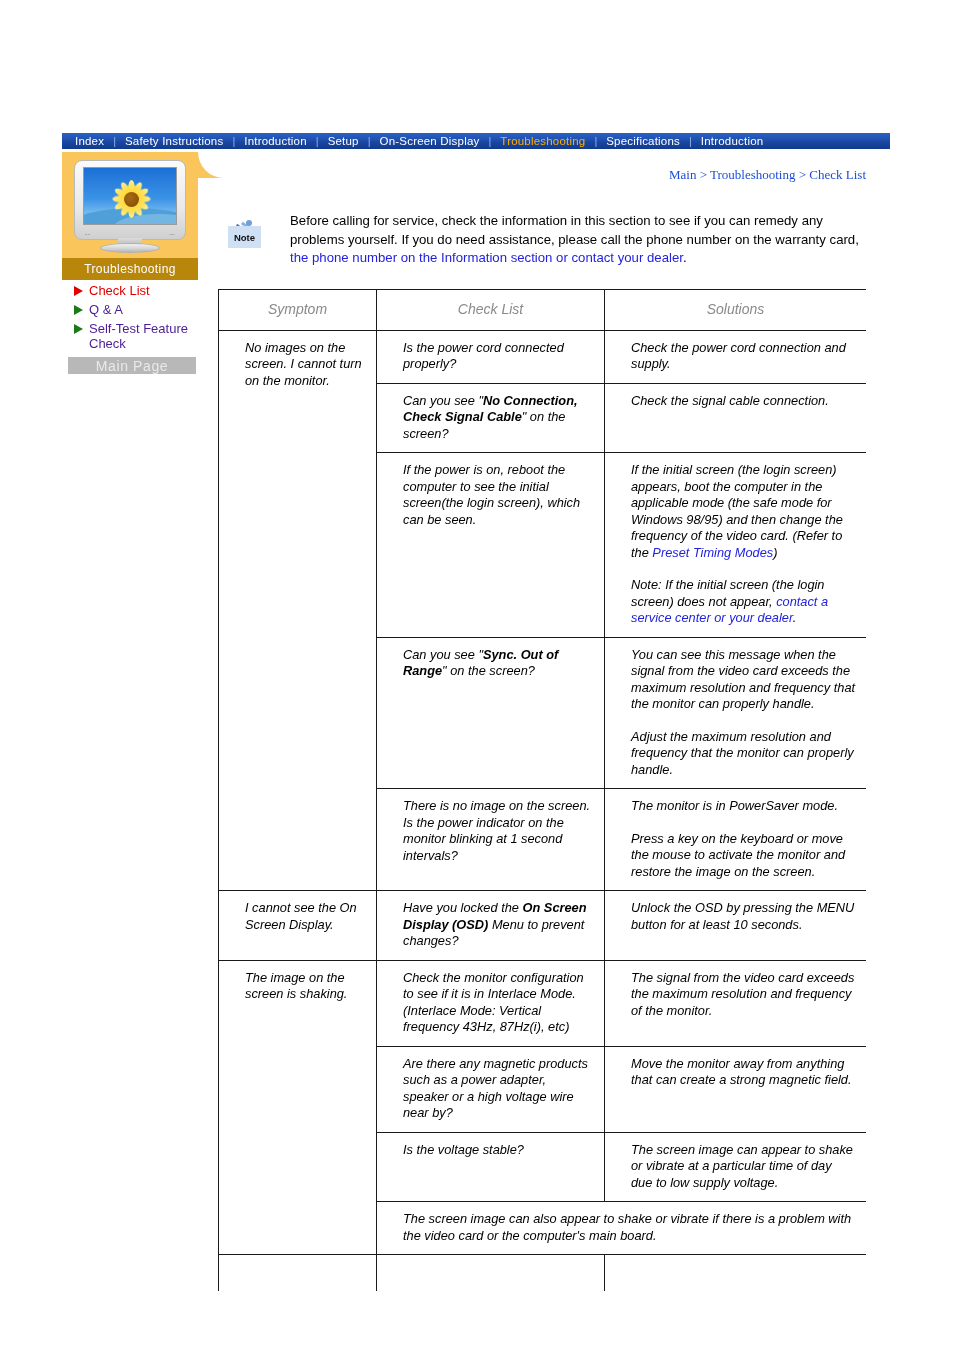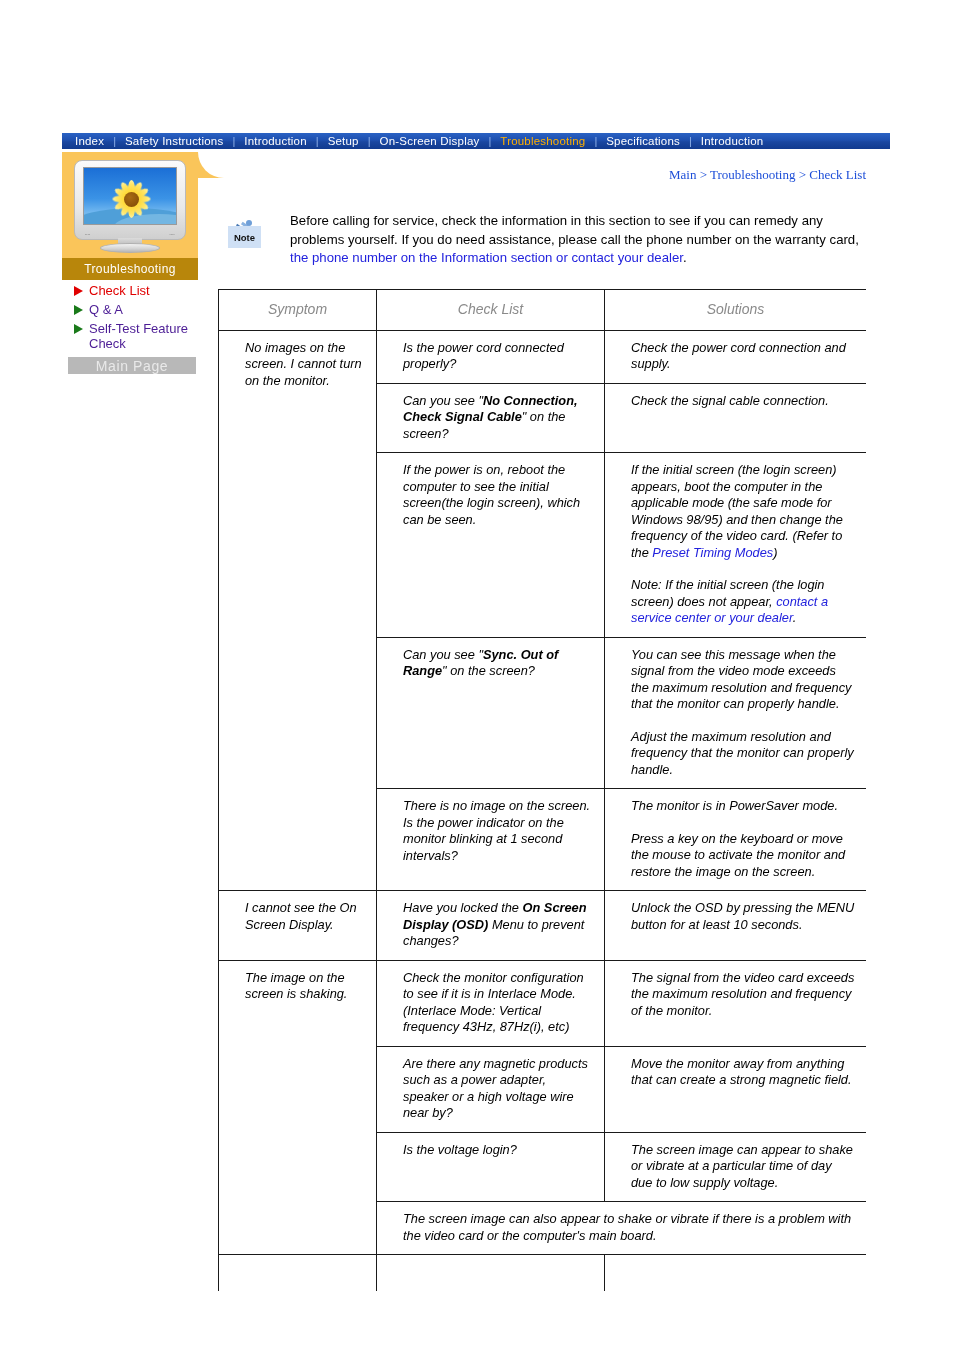--- a/index.html
+++ b/index.html
@@ -466,21 +466,21 @@
       <td>
         <span>If the initial screen (the login screen) appears, boot the computer in the applicable mode (the safe mode for Windows 98/95) and then change the frequency of the video card. (Refer to the </span><span class="lnk">Preset Timing Modes</span><span>)</span>
         <span class="gap"></span>
         <span>Note: If the initial screen (the login screen) does not appear, </span><span class="lnk">contact a service center or your dealer</span><span>.</span>
       </td>
     </tr>
 
     <tr>
       <td><span>Can you see "</span><b>Sync. Out of Range</b><span>" on the screen?</span></td>
       <td>
-        <span>You can see this message when the signal from the video mode exceeds the maximum resolution and frequency that the monitor can properly handle.</span>
+        <span>You can see this message when the signal from the video card exceeds the maximum resolution and frequency that the monitor can properly handle.</span>
         <span class="gap"></span>
         <span>Adjust the maximum resolution and frequency that the monitor can properly handle.</span>
       </td>
     </tr>
 
     <tr>
       <td>There is no image on the screen. Is the power indicator on the monitor blinking at 1 second intervals?</td>
       <td>
         <span>The monitor is in PowerSaver mode.</span>
         <span class="gap"></span>
@@ -499,21 +499,21 @@
       <td>Check the monitor configuration to see if it is in Interlace Mode. (Interlace Mode: Vertical frequency 43Hz, 87Hz(i), etc)</td>
       <td>The signal from the video card exceeds the maximum resolution and frequency of the monitor.</td>
     </tr>
 
     <tr>
       <td>Are there any magnetic products such as a power adapter, speaker or a high voltage wire near by?</td>
       <td>Move the monitor away from anything that can create a strong magnetic field.</td>
     </tr>
 
     <tr>
-      <td>Is the voltage login?</td>
+      <td>Is the voltage stable?</td>
       <td>The screen image can appear to shake or vibrate at a particular time of day due to low supply voltage.</td>
     </tr>
 
     <tr>
       <td class="note-row" colspan="2">The screen image can also appear to shake or vibrate if there is a problem with the video card or the computer's main board.</td>
     </tr>
 
     <tr>
       <td style="height:60px"></td>
       <td></td>

